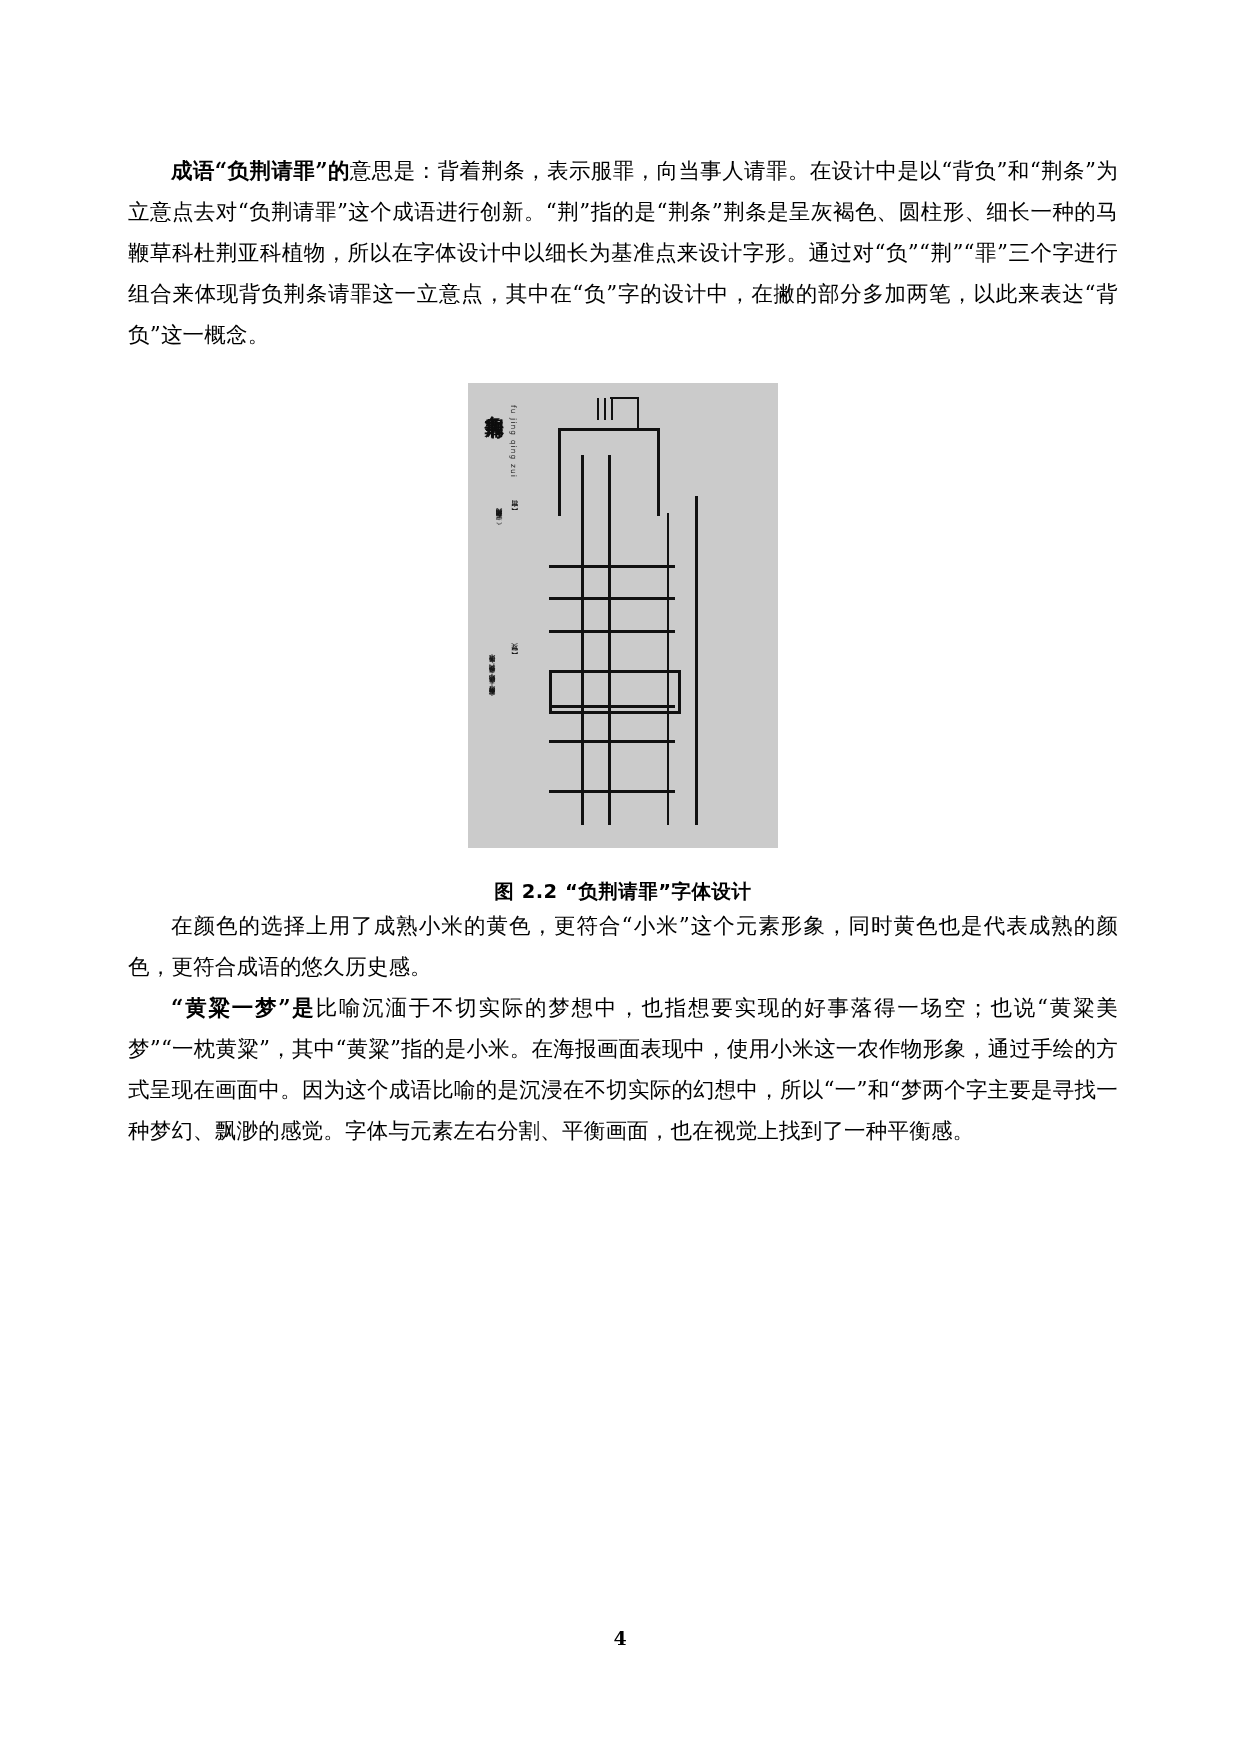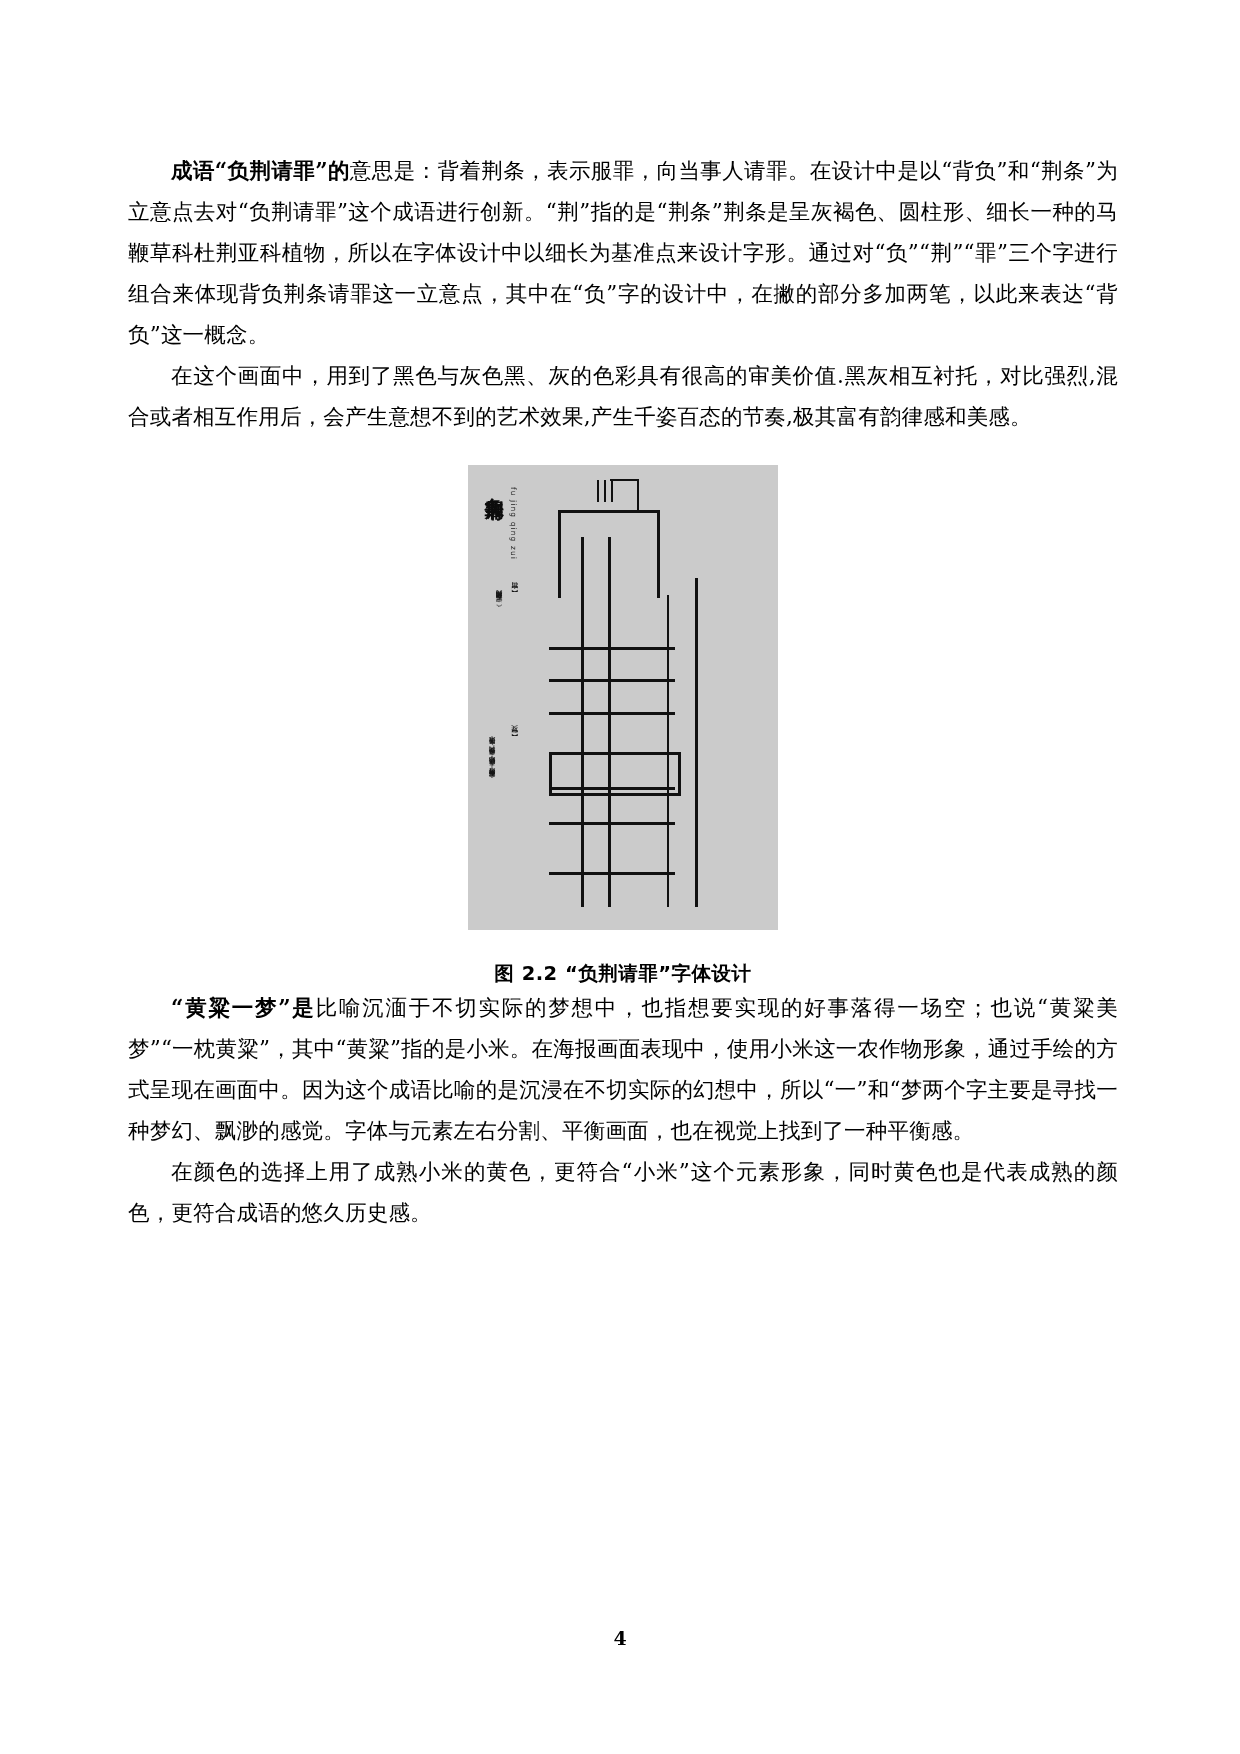--- a/index.html
+++ b/index.html
@@ -162,21 +162,20 @@
   }
 </style>
 </head>
 <body>
 
 <div class="page">
   <div class="content">
 
     <p class="body-text"><b class="bold">成语“负荆请罪”的</b><span>意思是：背着荆条，表示服罪，向当事人请罪。在设计中是以“背负”和“荆条”为立意点去对“负荆请罪”这个成语进行创新。“荆”指的是“荆条”荆条是呈灰褐色、圆柱形、细长一种的马鞭草科杜荆亚科植物，所以在字体设计中以细长为基准点来设计字形。通过对“负”“荆”“罪”三个字进行组合来体现背负荆条请罪这一立意点，其中在“负”字的设计中，在撇的部分多加两笔，以此来表达“背负”这一概念。</span></p>
 
-    <p class="body-text"><span>在这个画面中，用到了黑色与灰色黑、灰的色彩具有很高的审美价值.黑灰相互衬托，对比强烈,混合或者相互作用后，会产生意想不到的艺术效果,产生千姿百态的节奏,极其富有韵律感和美感。</span></p>
 
     <div class="figure-wrap">
       <div class="poster">
 
         <div class="poster-title">负荆请罪</div>
         <div class="poster-pinyin">fu jing qing zui</div>
         <div class="poster-meta1">【出自】</div>
         <div class="poster-meta2">《史记·廉颇蔺相如列传》</div>
         <div class="poster-meta3">【释义】</div>
         <div class="poster-meta4">背着荆条向对方请罪，表示向人认错赔罪，自愿接受责罚，向当事人请罪。</div>
@@ -210,20 +209,20 @@
         <div class="stroke" style="left:81px; top:407px; width:126px; height:3px;"></div>
 
         
         <div class="strokeframe" style="left:81px; top:287px; width:126px; height:38px;"></div>
 
       </div>
       <div class="caption">图 2.2    “负荆请罪”字体设计</div>
     </div>
 
 
+    <p class="body-text"><span>在颜色的选择上用了成熟小米的黄色，更符合“小米”这个元素形象，同时黄色也是代表成熟的颜色，更符合成语的悠久历史感。</span></p>
+
     <p class="body-text"><b class="bold">“黄粱一梦”是</b><span>比喻沉湎于不切实际的梦想中，也指想要实现的好事落得一场空；也说“黄粱美梦”“一枕黄粱”，其中“黄粱”指的是小米。在海报画面表现中，使用小米这一农作物形象，通过手绘的方式呈现在画面中。因为这个成语比喻的是沉浸在不切实际的幻想中，所以“一”和“梦两个字主要是寻找一种梦幻、飘渺的感觉。字体与元素左右分割、平衡画面，也在视觉上找到了一种平衡感。</span></p>
-
-    <p class="body-text"><span>在颜色的选择上用了成熟小米的黄色，更符合“小米”这个元素形象，同时黄色也是代表成熟的颜色，更符合成语的悠久历史感。</span></p>
 
   </div>
 
   <div class="page-number">4</div>
 </div>
 
 </body></html>

